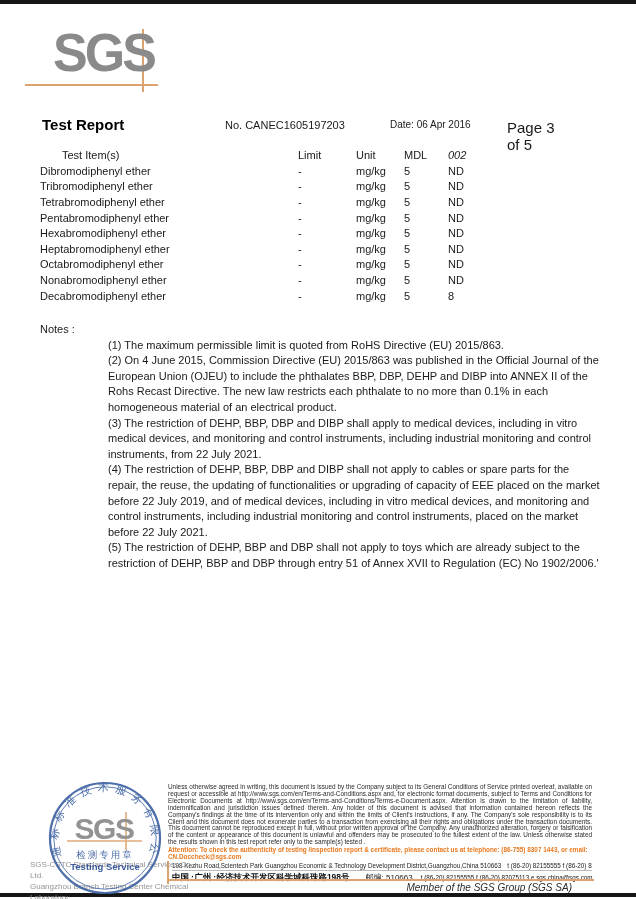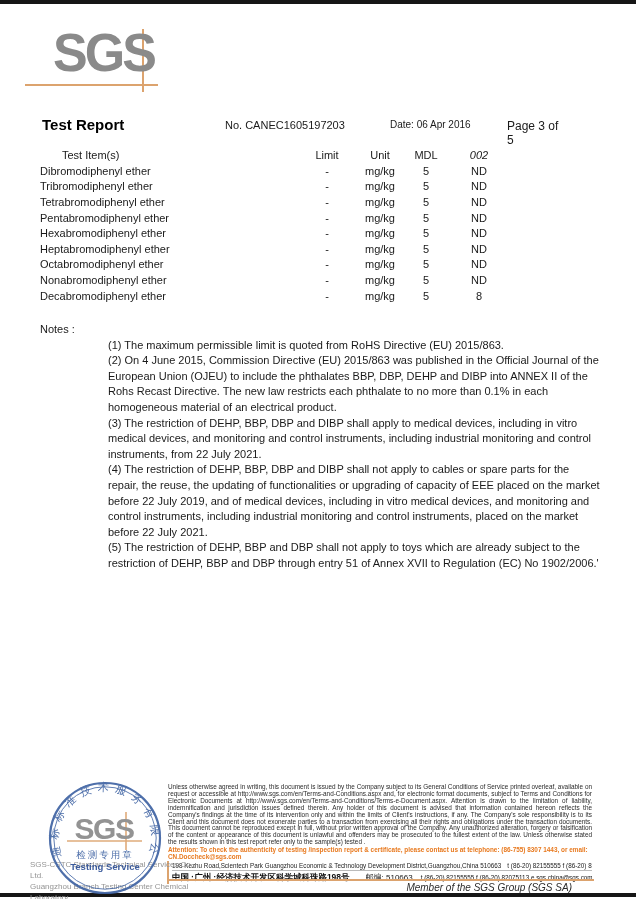--- a/index.html
+++ b/index.html
@@ -20,27 +20,27 @@
     transform:scaleY(1.04); line-height:1;
   }
   .crosshair-h { position:absolute; left:25px; top:84px; width:133px; height:2px; background:#dca36e; }
   .crosshair-v { position:absolute; left:142px; top:29px; width:2px; height:63px; background:#dca36e; }
 
   
   .title-row { position:absolute; left:0; top:116px; width:564px; height:20px; }
   .doc-title { position:absolute; left:42px; top:0; font-size:15px; font-weight:700; color:#000; }
   .doc-no    { position:absolute; left:225px; top:3px; font-size:11px; }
   .doc-date  { position:absolute; left:390px; top:3px; font-size:10px; }
-  .doc-page  { position:absolute; left:507px; top:3px; font-size:12px; }
+  .doc-page  { position:absolute; left:507px; top:3px; font-size:15px; }
 
   
   .results { position:absolute; left:40px; top:146px; width:470px; font-size:11px; }
   .trow { display:grid; grid-template-columns:258px 58px 48px 44px 62px; height:15.6px; align-items:center; }
   .trow .c-item  { text-align:left; }
-  .trow .c-limit, .trow .c-unit, .trow .c-mdl, .trow .c-val { text-align:center; }
+  .trow .c-limit, .trow .c-unit, .trow .c-mdl, .trow .c-val { }
   .thead { height:17px; }
   .thead .c-item { padding-left:22px; }
   .thead span { }
   .thead .c-val span { font-style:italic; }
 
   
   .notes { position:absolute; left:40px; top:322px; width:552px; font-size:11px; line-height:15.6px; }
   .notes-label { position:absolute; left:0; top:0; }
   .notes-body { margin-left:68px; margin-top:15.6px; width:494px; }
   .note-item { margin:0; }

